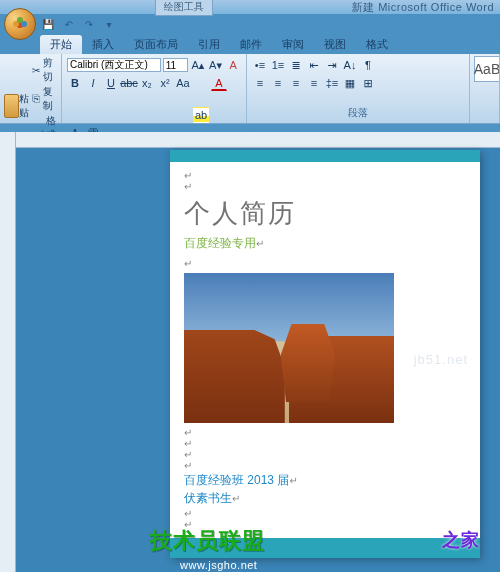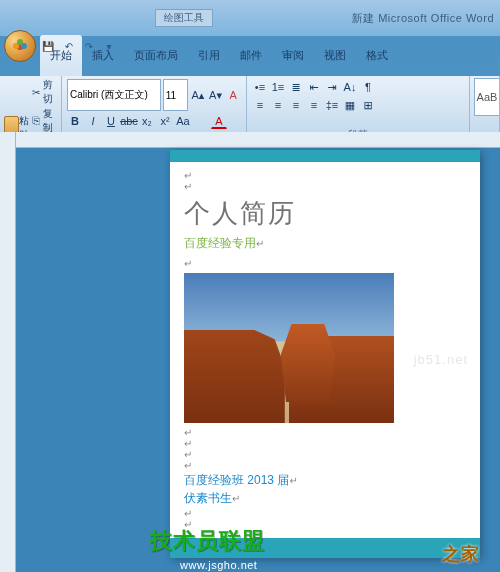--- a/index.html
+++ b/index.html
@@ -1,59 +1,59 @@
 <!DOCTYPE html>
 <html><head>
 <meta charset="utf-8">
 <style>
 * { margin: 0; padding: 0; box-sizing: border-box; font-family: "Microsoft YaHei", SimSun, Arial, sans-serif; }
 body { width: 500px; height: 572px; background: linear-gradient(to bottom, #4a90c2 0%, #5aa3d0 100%); overflow: hidden; font-size: 11px; }
 
 
-.title-bar { height: 36px; background: linear-gradient(to bottom, #a4c7e6 0%, #7db5de 100%); display: flex; align-items: center; padding-left: 16px; }
+.title-bar { height: 14px; background: linear-gradient(to bottom, #a4c7e6 0%, #7db5de 100%); display: flex; align-items: center; padding-left: 16px; }
 .title-spacer { flex: 1; display: flex; justify-content: center; align-items: center; gap: 8px; }
 .title-center-box { background: #bcd5ea; padding: 1px 8px; border: 1px solid #7aa4c9; font-size: 10px; color: #3a5e80; }
 .title-right { color: #3a5e80; font-size: 11px; padding-right: 6px; letter-spacing: 0.5px; }
 
 
 .qat-row { height: 20px; display: flex; align-items: center; position: relative; }
 .office-btn { width: 32px; height: 32px; border-radius: 50%; background: radial-gradient(circle at 30% 30%, #f7d68a 0%, #e6a84a 40%, #b96b1e 100%); border: 1px solid #8a5a1a; position: absolute; left: 4px; top: -6px; display: flex; align-items: center; justify-content: center; font-size: 7px; color: #fff; }
 .qat { display: flex; gap: 6px; margin-left: 42px; }
 .qat-icon { width: 14px; height: 14px; color: #2a5a8a; display: flex; align-items: center; justify-content: center; font-size: 10px; }
 
 
 .tabs { display: flex; height: 20px; margin-left: 40px; align-items: flex-end; }
-.tab { padding: 13px 10px; font-size: 11px; color: #1a3e66; cursor: pointer; }
+.tab { padding: 2px 10px; font-size: 11px; color: #1a3e66; cursor: pointer; }
 .tab.active { background: linear-gradient(to bottom, #e8f1fa 0%, #d4e4f3 100%); border-radius: 3px 3px 0 0; color: #1a3e66; }
 
 
 .ribbon { background: linear-gradient(to bottom, #e8f1fa 0%, #cfe1f1 60%, #bad5eb 100%); border-bottom: 1px solid #7aa4c9; display: flex; height: 70px; }
 .ribbon-group { border-right: 1px solid #9bbcd8; padding: 2px 4px; display: flex; flex-direction: column; }
 .group-label { font-size: 10px; color: #3a6a9a; text-align: center; padding: 1px 0; margin-top: auto; }
 .clip-group { width: 62px; }
 .clip-top { display: flex; }
 .paste-btn { width: 28px; display: flex; flex-direction: row; align-items: center; font-size: 10px; color: #1a3e66; }
 .paste-icon { width: 22px; height: 24px; background: linear-gradient(to bottom, #f4c978 0%, #d19a3e 100%); border: 1px solid #a87426; border-radius: 2px; margin-bottom: 1px; }
 .clip-side { display: flex; flex-direction: column; gap: 1px; font-size: 10px; color: #1a3e66; }
 .clip-item { display: flex; align-items: center; gap: 2px; }
 .mini-icon { width: 12px; height: 12px; display: flex; align-items: center; justify-content: center; }
 
 .font-group { width: 185px; }
 .font-row1 { display: flex; gap: 2px; align-items: center; padding: 1px; }
-.font-combo { background: #fff; border: 1px solid #8aaed0; font-size: 10px; padding: 0 2px; height: 32px; display: flex; align-items: center; }
+.font-combo { background: #fff; border: 1px solid #8aaed0; font-size: 10px; padding: 0 2px; height: 14px; display: flex; align-items: center; }
 .font-name { width: 96px; }
 .font-size { width: 26px; }
 .font-row2 { display: flex; gap: 2px; padding: 1px; flex-wrap: wrap; }
 .btn-sm { width: 16px; height: 16px; display: flex; align-items: center; justify-content: center; font-size: 11px; color: #1a3e66; border: 1px solid transparent; }
 
 .para-group { flex: 1; min-width: 0; }
 .para-row { display: flex; gap: 2px; padding: 1px; }
 
 .styles-group { width: 30px; overflow: hidden; }
-.style-box { background: #fff; border: 1px solid #8aaed0; width: 26px; height: 38px; display: flex; align-items: center; justify-content: center; font-size: 11px; color: #555; }
+.style-box { background: #fff; border: 1px solid #8aaed0; width: 26px; height: 26px; display: flex; align-items: center; justify-content: center; font-size: 14px; color: #555; }
 
 
 .doc-area { position: absolute; top: 132px; left: 0; right: 0; bottom: 0; background: #3a84b7; overflow: hidden; display: flex; justify-content: center; }
 .ruler-v { position: absolute; left: 0; top: 0; width: 16px; bottom: 0; background: #e6eef5; border-right: 1px solid #9bb8d0; }
 .ruler-h { position: absolute; left: 16px; right: 0; top: 0; height: 16px; background: #e6eef5; border-bottom: 1px solid #9bb8d0; }
 .page-wrap { position: absolute; top: 18px; left: 170px; }
 .page { width: 310px; background: #fff; box-shadow: 2px 2px 8px rgba(0,0,0,0.3); padding: 14px; position: relative; }
 .page-border-top { height: 12px; background: #2aa4b8; margin: -14px -14px 8px -14px; }
 .page-border-bottom { height: 20px; background: #2aa4b8; margin: 8px -14px -14px -14px; }
 .para-mark { color: #888; font-size: 10px; }
@@ -62,21 +62,21 @@
 .doc-img { width: 210px; height: 150px; margin: 4px 0; position: relative; overflow: hidden; }
 .sky { position: absolute; inset: 0; background: linear-gradient(to bottom, #4a7db8 0%, #8bb3d8 45%, #d4c29a 46%, #c8a87a 100%); }
 .mesa1 { position: absolute; bottom: 0; left: 0; width: 48%; height: 62%; background: linear-gradient(to bottom, #a0461a 0%, #7a3010 100%); clip-path: polygon(0 0, 70% 0, 90% 10%, 100% 40%, 100% 100%, 0 100%); }
 .mesa2 { position: absolute; bottom: 0; right: 0; width: 50%; height: 58%; background: linear-gradient(to bottom, #b05020 0%, #7a3010 100%); clip-path: polygon(0 40%, 10% 10%, 30% 0, 100% 0, 100% 100%, 0 100%); }
 .butte { position: absolute; bottom: 14%; left: 46%; width: 26%; height: 52%; background: linear-gradient(to bottom, #c25a24 0%, #8a3a14 100%); clip-path: polygon(20% 0, 80% 0, 100% 40%, 90% 100%, 10% 100%, 0 40%); }
 .doc-line { font-size: 12px; color: #1e88c8; margin: 1px 0; }
 .date-line { font-size: 9px; color: #1e88c8; text-align: right; margin-top: 18px; }
 
 
 .wm1 { position: absolute; bottom: 16px; left: 30%; font-size: 22px; font-weight: bold; color: #1aad19; text-shadow: 1px 1px 0 rgba(0,0,0,0.3); letter-spacing: 1px; }
-.wm2 { position: absolute; bottom: 6px; right: 20px; font-size: 18px; color: #a16207; font-weight: bold; letter-spacing: 1px; text-shadow: 0 0 3px #fff; }
+.wm2 { position: absolute; bottom: 20px; right: 20px; font-size: 18px; color: #6d28d9; font-weight: bold; letter-spacing: 1px; text-shadow: 0 0 3px #fff; }
 .wm3 { position: absolute; bottom: 1px; left: 36%; font-size: 11px; color: #fff; background: rgba(200,40,40,.0); letter-spacing: 0.5px; }
 .wm-url { position: absolute; top: 220px; right: 32px; font-size: 13px; color: rgba(200,210,220,0.5); letter-spacing: 1px; }
 </style>
 </head>
 <body>
 
 <div class="title-bar">
   <div class="title-spacer">
     <span class="title-center-box">绘图工具</span>
   </div>

